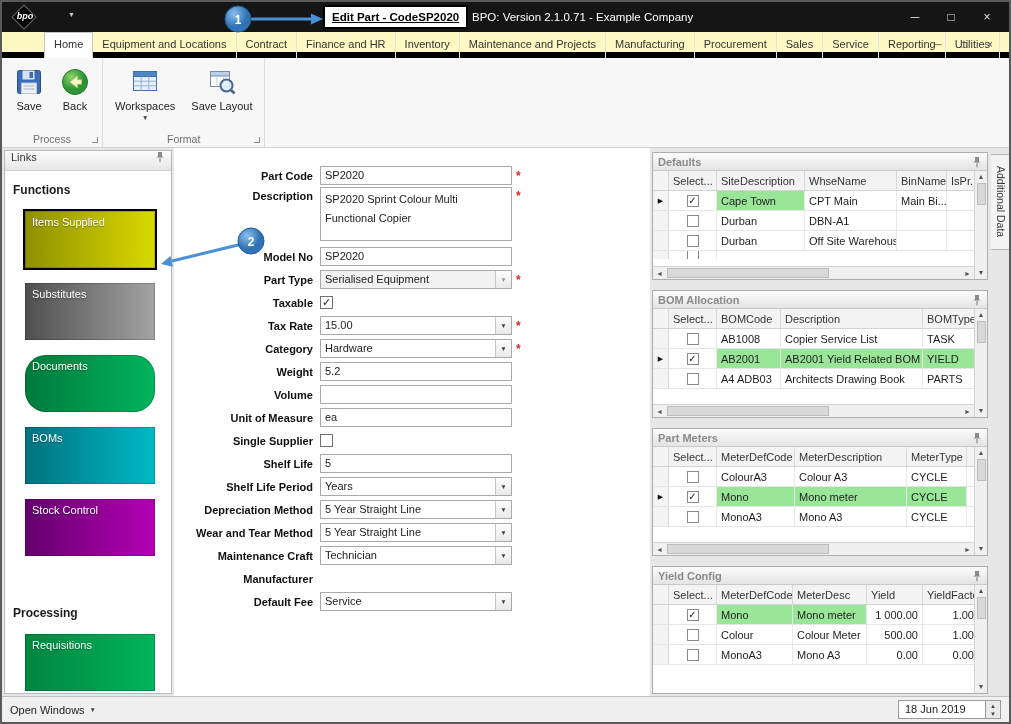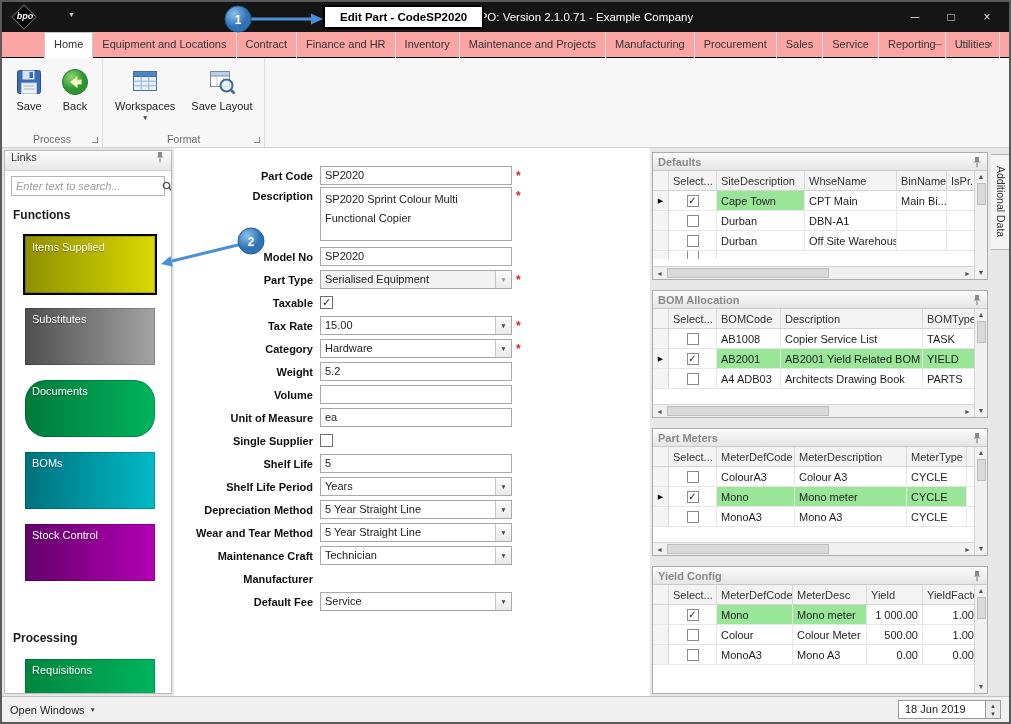--- a/index.html
+++ b/index.html
@@ -12,27 +12,27 @@
   }
   
   .titlebar { position:absolute; top:0; left:0; right:0; height:34px; background:#151515; }
   .logo { position:absolute; left:8px; top:2px; width:30px; height:26px; }
   .logo-diamond { position:absolute; left:5px; top:4px; width:18px; height:18px; background:#000;
     border:1px solid #6a6a6a; transform:rotate(45deg); }
   .logo-text { position:absolute; left:6px; top:7px; width:18px; text-align:center;
     color:#fff; font-weight:bold; font-style:italic; font-size:9px; }
   .qat-caret { position:absolute; left:66px; top:9px; color:#cccccc; font-size:7px; }
   .doc-title-box { position:absolute; left:321px; top:3px; height:24px; background:#fff;
-    border:2px solid #000; display:flex; align-items:center; padding:0 15px;
-    font-weight:bold; font-size:11.5px; color:#000; white-space:nowrap; z-index:5; }
+    border:2px solid #000; display:flex; align-items:center; padding:0 7px;
+    font-weight:bold; font-size:11.5px; color:#000; white-space:nowrap; z-index:5;text-decoration:underline; }
   .app-title { position:absolute; left:470px; top:0; line-height:30px; color:#fff; font-size:11.5px; white-space:nowrap; }
   .win-controls { position:absolute; right:4px; top:0; height:30px; display:flex; }
   .wbtn { width:36px; text-align:center; line-height:30px; color:#e0e0e0; font-size:12px; }
   
-  .menubar { position:absolute; top:30px; left:0; right:0; height:26px; background:#fca5a5; border-bottom:1px solid #000000; }
+  .menubar { position:absolute; top:30px; left:0; right:0; height:26px; background:#fef9c3; border-bottom:6px solid #000000; }
   .menu-tabs { position:absolute; left:42px; top:0; height:26px; display:flex; }
   .menu-tab { padding:0 9px; line-height:25px; color:#333; border-right:1px solid #e3e3e3; white-space:nowrap; }
   .menu-tab.active { background:#fff; border:1px solid #c8c8c8; border-bottom:1px solid #fff; line-height:23px; }
   .mdi-controls { position:absolute; right:8px; top:5px; display:flex; gap:4px; }
   .mbtn { width:22px; height:16px; text-align:center; font-size:10px; line-height:16px; color:#444; }
   
   .ribbon { position:absolute; top:56px; left:0; right:0; height:90px; background:#f7f7f7;
     border-bottom:1px solid #cfcfcf; display:flex; }
   .rgroup { display:flex; flex-direction:column; border-right:1px solid #dddddd; }
   .rgroup-content { flex:1; display:flex; align-items:flex-start; padding:5px 4px 0 4px; }
@@ -257,29 +257,20 @@
     <div class="sidebar">
       <div class="side-caption">
         <span>Links</span>
         <span class="pin">
           <svg width="10" height="12" viewBox="0 0 10 12">
               <path d="M3 1 h4 v4.2 l1.6 1.4 h-7.2 L3 5.2 Z" fill="#8a8a8a"></path>
               <line x1="5" y1="6.8" x2="5" y2="11.2" stroke="#8a8a8a" stroke-width="1.2"></line>
             </svg>
         </span>
       </div>
-      <div class="searchbox">
-        <input placeholder="Enter text to search..." style="">
-        <span class="mag">
-          <svg width="11" height="11" viewBox="0 0 11 11">
-              <circle cx="4.5" cy="4.5" r="3.2" fill="none" stroke="#555" stroke-width="1.3"></circle>
-              <line x1="7" y1="7" x2="10" y2="10" stroke="#555" stroke-width="1.3"></line>
-            </svg>
-        </span>
-      </div>
       <div class="side-sections">
           <div class="side-heading">Functions</div>
           <div class="tile hl" style="background: linear-gradient(to right, rgb(143, 144, 0), rgb(217, 217, 0));">
             <div class="tile-label" style="position: absolute;">Items Supplied</div>
           </div>
           <div class="tile" style="background: linear-gradient(to right, rgb(79, 79, 79), rgb(163, 163, 163));">
             <div class="tile-label" style="position: absolute;">Substitutes</div>
           </div>
           <div class="tile" style="background: linear-gradient(to right, rgb(0, 122, 60), rgb(0, 180, 92)); border-radius: 21px;">
             <div class="tile-label" style="position: absolute;">Documents</div>

